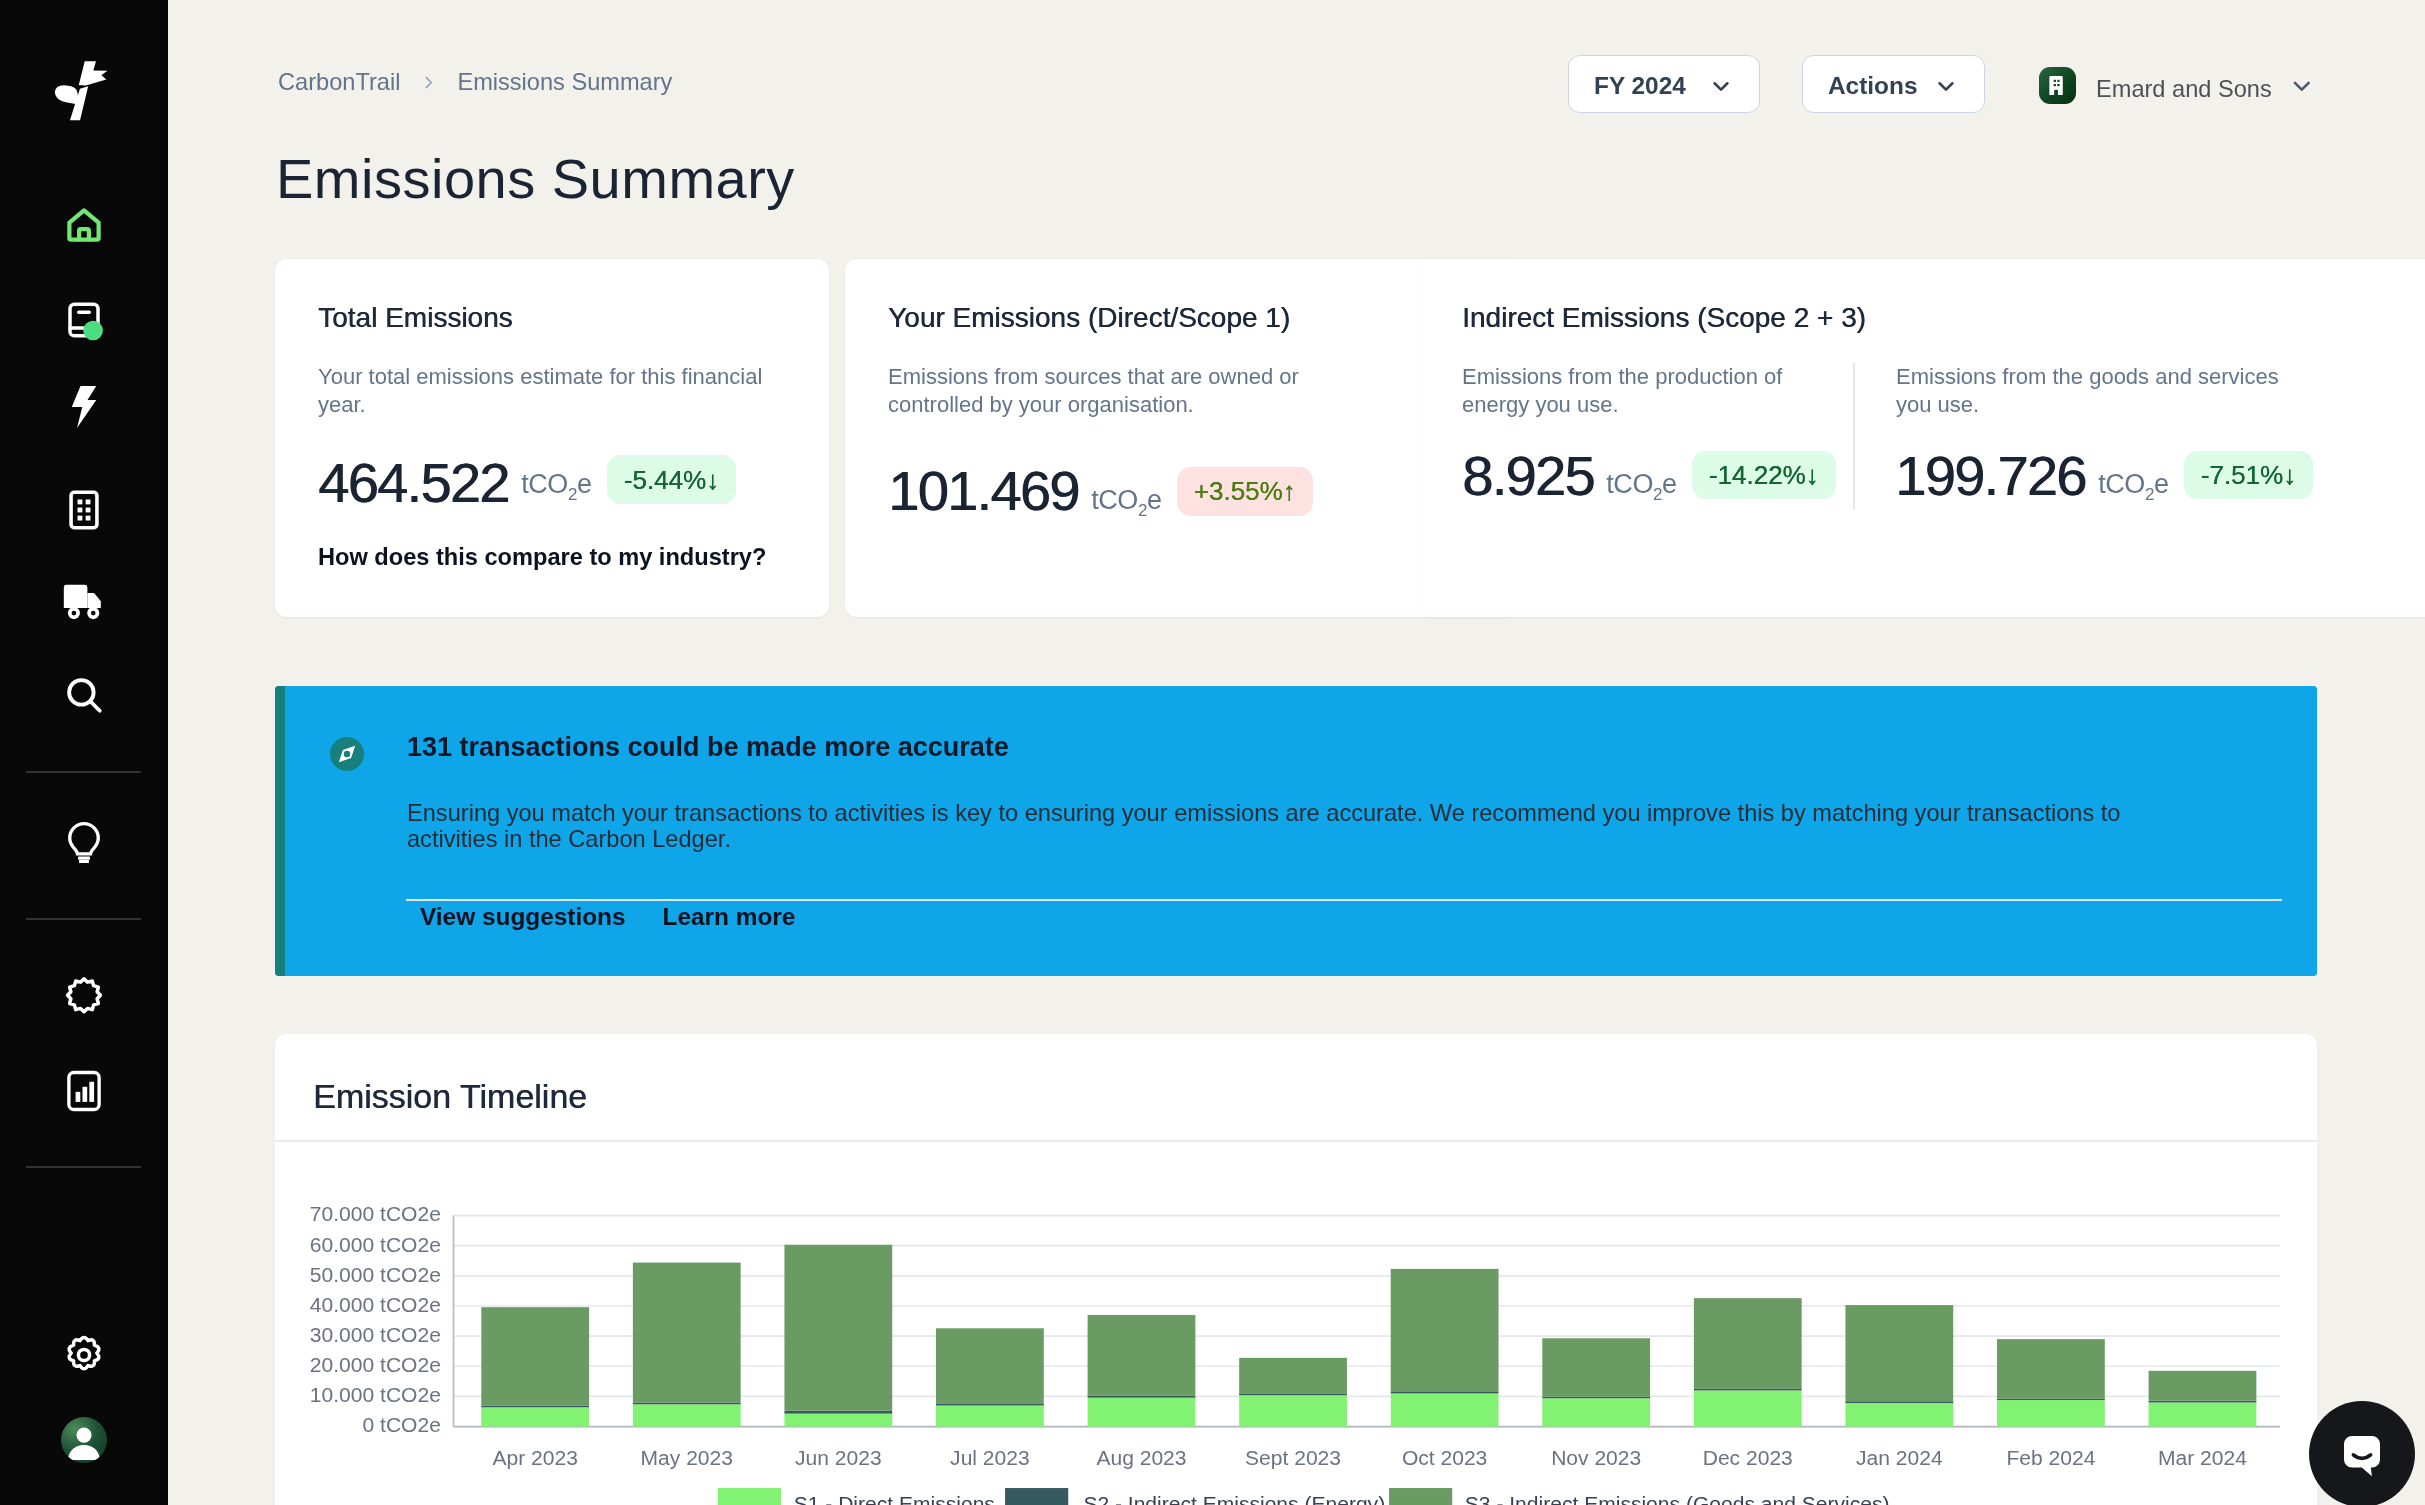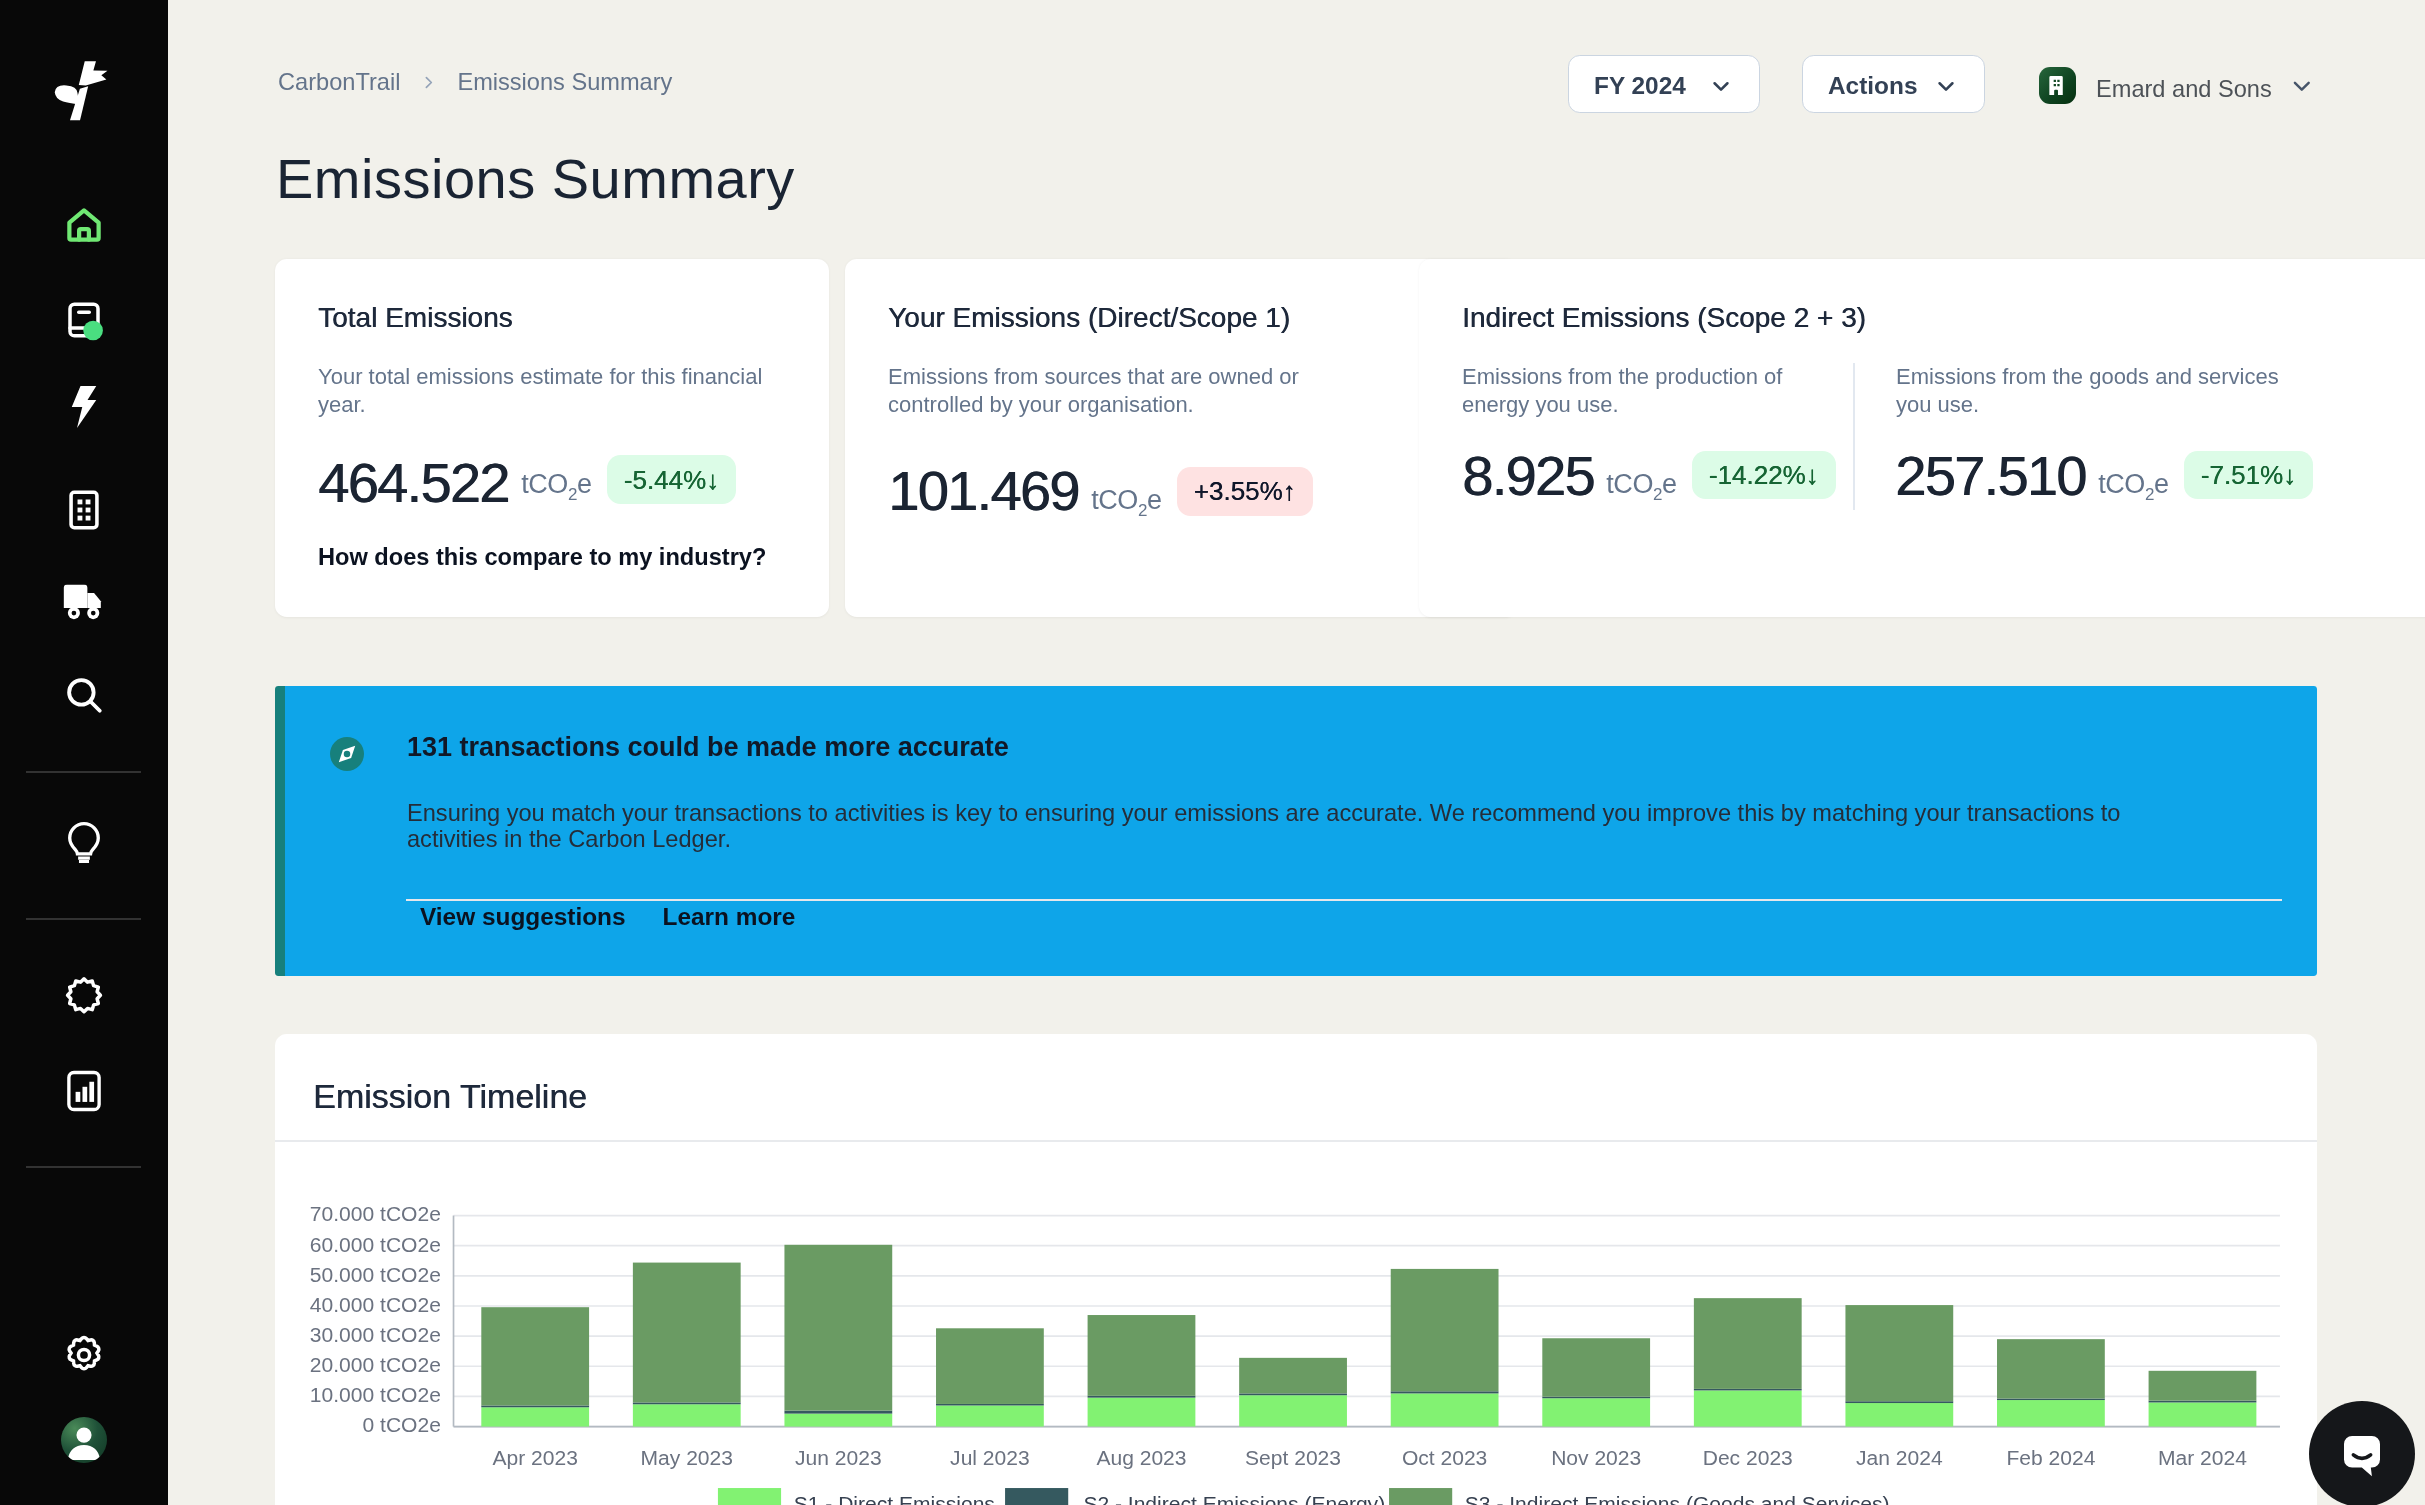--- a/index.html
+++ b/index.html
@@ -28,21 +28,21 @@
 #card2 { left:845px; width:672px; }
 #card3 { left:1419px; width:1017px; }
 .ctitle { position:absolute; left:43px; top:45px; font-size:28px; color:#1E293B; line-height:28px; }
 .cdesc { position:absolute; left:43px; top:104px; font-size:22px; line-height:28px; color:#64748B; }
 .numrow { position:absolute; left:43px; display:flex; align-items:baseline; }
 .bignum { font-size:56px; font-weight:400; color:#1B2432; letter-spacing:-1.7px; text-shadow:0.7px 0 0 currentColor; }
 .unit { font-size:27px; color:#64748B; margin-left:12.6px; letter-spacing:-0.4px; }
 .unit sub { font-size:17px; vertical-align:-6.7px; }
 .badge { font-size:26px; border-radius:13.5px; padding:9.3px 17px; margin-left:15px; line-height:30px; text-shadow:0.4px 0 0 currentColor; }
 .badge.green { background:#DCFCE7; color:#166534; }
-.badge.red { background:#FEE2E2; color:#0f172a;margin-top:35px; }
+.badge.red { background:#FEE2E2; color:#4d7c0f;margin-top:35px; }
 .compare { position:absolute; left:43px; font-size:23.6px; font-weight:700; color:#0B1220; }
 
 
 #alert { position:absolute; left:275px; top:686px; width:2042px; height:290px; background:#0ea5e9; border-left:10px solid #17807C; border-radius:3.4px; }
 #alert .aicon { position:absolute; left:45px; top:51px; }
 #alert .atitle { position:absolute; left:122px; font-size:27px; line-height:27px; font-weight:700; color:#111827; }
 #alert .abody { position:absolute; left:122px; font-size:23.6px; line-height:26px; color:#252D39; }
 #alert .adiv { position:absolute; left:121px; right:35px; top:213px; height:1.7px; background:#E5E7EB; }
 #alert .alinks { position:absolute; left:122px; font-size:24.4px; line-height:24.4px; font-weight:700; color:#0B1220;margin-left:13px; }
 #alert .alinks span.sp { margin-right:37px; }
@@ -193,21 +193,21 @@
   <div class="ctitle med">Indirect Emissions (Scope 2 + 3)</div>
   <div style="position:absolute; left:434px; top:104px; width:1.7px; height:147px; background:#E2E8F0"></div>
   <div class="cdesc">Emissions from the production of<br>energy you use.</div>
   <div class="numrow" style="top:184px">
     <span class="bignum">8.925</span>
       <span class="unit" style="position:relative;top:-1.7px">tCO<sub>2</sub>e</span>
       <span class="badge green" style="position:relative;top:-11px">-14.22%↓</span>
   </div>
   <div class="cdesc" style="left:477px">Emissions from the goods and services<br>you use.</div>
   <div class="numrow" style="top:184px; left:476px">
-    <span class="bignum">257.510</span>
+    <span class="bignum">199.726</span>
       <span class="unit" style="position:relative;top:-1.7px">tCO<sub>2</sub>e</span>
       <span class="badge green" style="position:relative;top:-11px">-7.51%↓</span>
   </div>
 </div>
 
 <div id="alert">
   <svg class="aicon" width="34" height="34" viewBox="0 0 24 24">
     <circle cx="12" cy="12" r="12" fill="#17807C"></circle>
     <path d="M17.8 6.2 L14.9 14.9 L6.2 17.8 L9.1 9.1 Z" fill="#fff"></path>
     <circle cx="12" cy="12" r="2.3" fill="#17807C"></circle>

